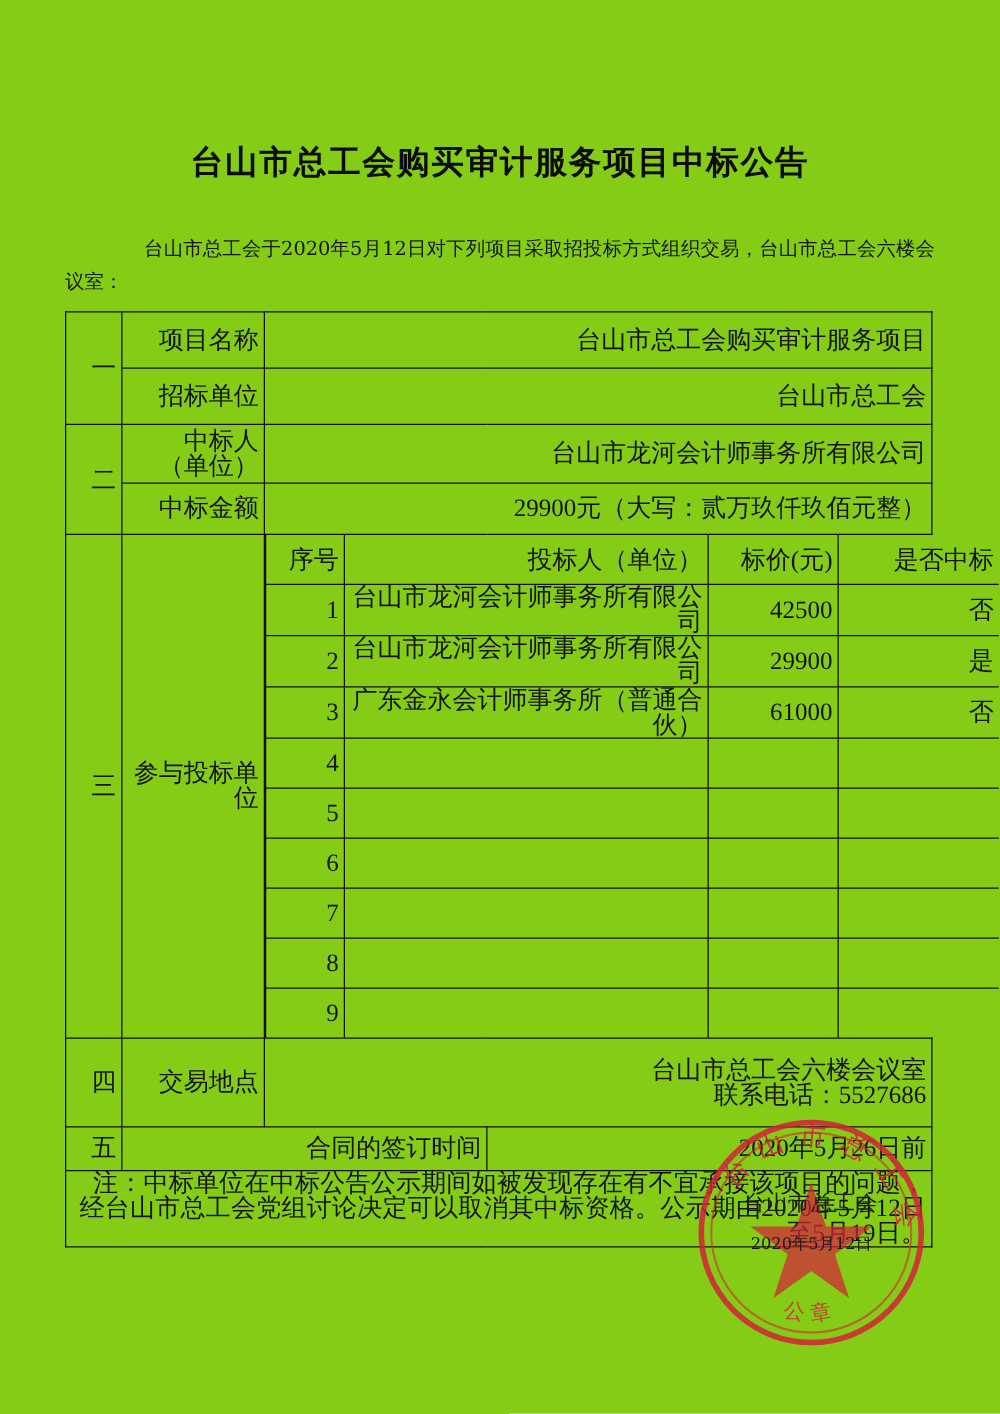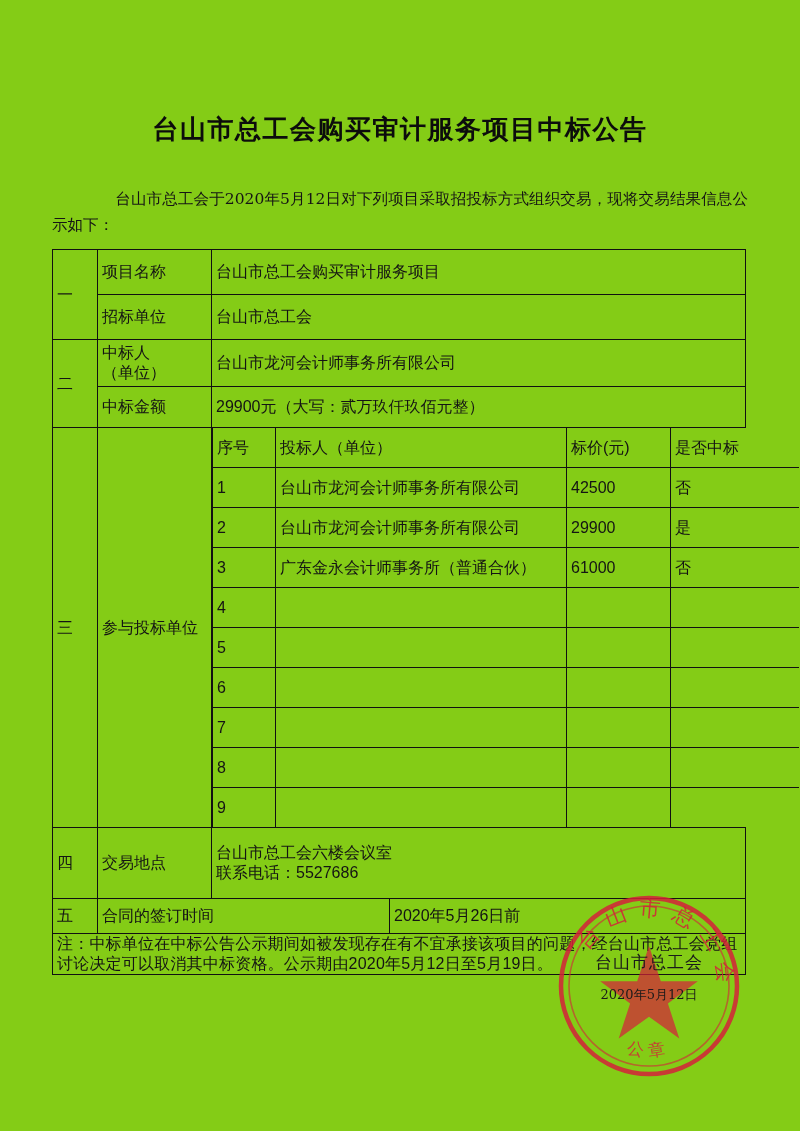--- a/index.html
+++ b/index.html
@@ -57,26 +57,26 @@
     width: 694px;
   }
 
   table.main {
     border-collapse: collapse;
     width: 694px;
     table-layout: fixed;
   }
   table.main td {
     border: 1.3px solid #111111;
-    font-size: 16px;
+    font-size: 20px;
     color: #141414;
-    text-align: left;
+    text-align: right;
     vertical-align: middle;
     padding: 0 4px;
-    font-family: Liberation Sans, sans-serif;
+    font-family: Liberation Serif, serif;
     line-height: 20px;
   }
   td.idx {
     width: 36px;
     letter-spacing: 0;
   }
   td.lab {
     width: 105px;
   }
   td.val {
@@ -166,21 +166,21 @@
     font-family: "DejaVu Serif", "Liberation Serif", serif;
   }
 </style>
 </head>
 <body>
 
 <div class="page">
 
   <div class="doc-title">台山市总工会购买审计服务项目中标公告</div>
 
-  <div class="intro">　　台山市总工会于2020年5月12日对下列项目采取招投标方式组织交易，现将交易结果信息公示如下：</div>
+  <div class="intro">　　台山市总工会于2020年5月12日对下列项目采取招投标方式组织交易，台山市总工会六楼会议室：</div>
 
   <div class="tbl-wrap">
     <table class="main">
       <tbody>
         <tr>
           <td class="idx" rowspan="2">一</td>
           <td class="lab h44">项目名称</td>
           <td class="val h44" colspan="3">台山市总工会购买审计服务项目</td>
         </tr>
         <tr>

